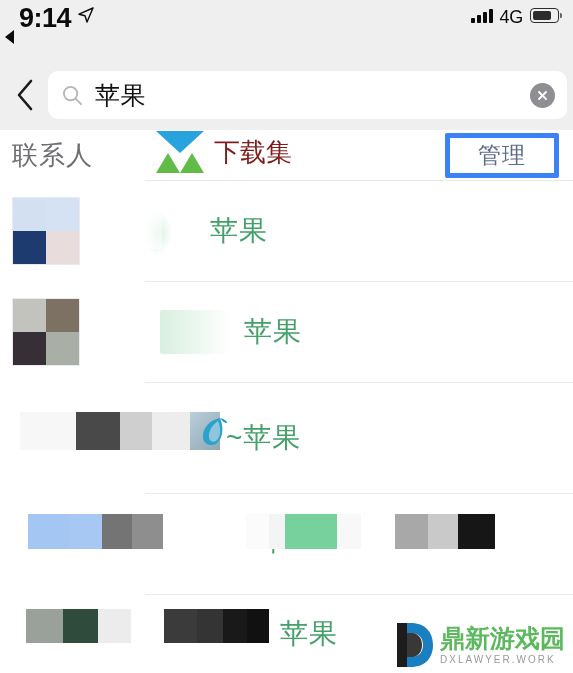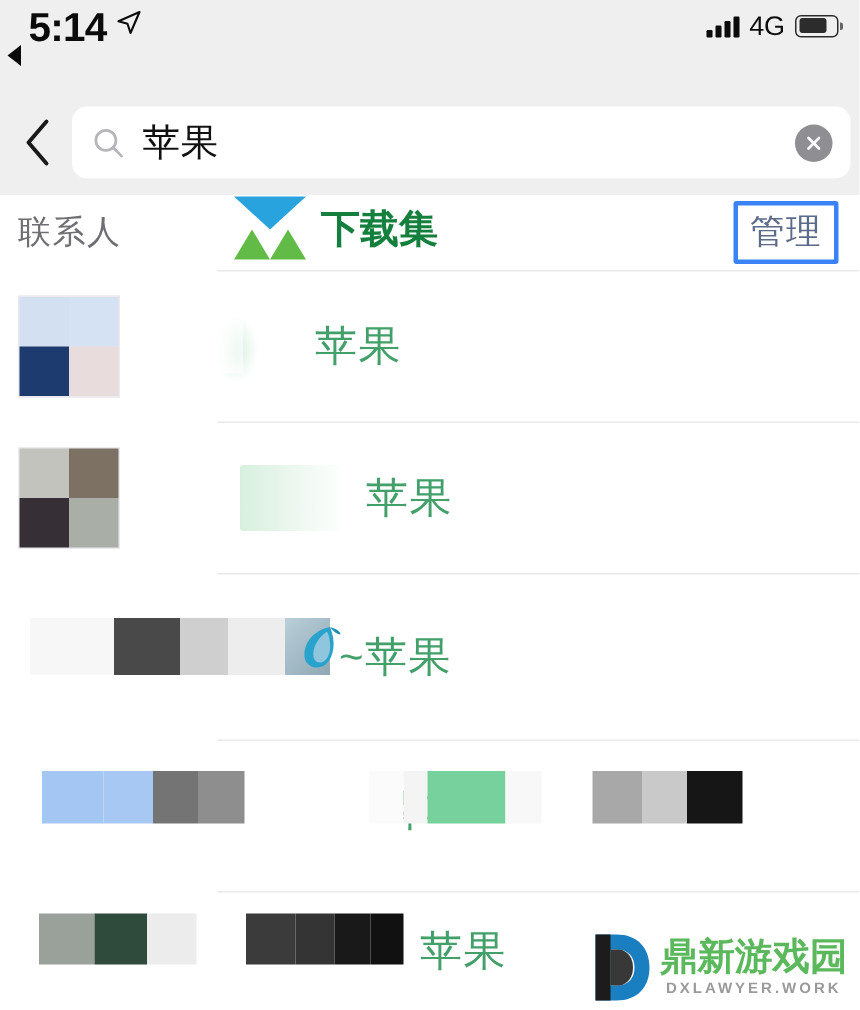--- a/index.html
+++ b/index.html
@@ -41,21 +41,21 @@
     left: 78px;
     top: 7px;
     width: 16px;
     height: 16px;
   }
   .status-right {
     position: absolute;
     right: 14px;
     top: 8px;
     display: flex;
-    align-items: center;
+    align-items: flex-start;
     gap: 7px;
   }
   .bars {
     display: flex;
     align-items: flex-end;
     gap: 2.5px;
     height: 15px;
   }
   .bars i {
     display: block;
@@ -188,29 +188,29 @@
   }
   .section-head {
     position: relative;
     height: 50px;
     display: flex;
     align-items: center;
     padding: 0 14px 0 12px;
     box-sizing: border-box;
   }
   .section-title {
-    font-size: 22px;
+    font-size: 26px;
     color: #6e6e73;
     letter-spacing: 1px;
   }
   .section-spacer { flex: 1 1 auto; }
   .manage-wrap {
     position: relative;
-    padding: 6px 8px;
-    border: 3px solid #3b82f6;
+    padding: 6px 28px;
+    border: 5px solid #3b82f6;
     border-radius: 2px;
     background: #ffffff;
   }
   .manage-label {
     font-size: 23px;
     color: #5d6b8a;
     letter-spacing: 1px;
     line-height: 1;
   }
 
@@ -284,22 +284,22 @@
     gap: 6px;
     z-index: 6;
   }
   .wm-top-text {
     display: flex;
     flex-direction: column;
     line-height: 1;
   }
   .wm-top-cn {
     font-size: 26px;
-    font-weight: bold;
-    color: #15803d;
+    font-weight: normal;
+    color: #7f1d1d;
     letter-spacing: 0px;
   }
   .wm-top-url {
     font-size: 23px;
     font-weight: bold;
     color: #4cb648;
     letter-spacing: 0px;
     margin-top: 1px;
   }
   .wm-bottom {
@@ -317,34 +317,33 @@
     line-height: 1;
   }
   .wm-bottom-cn {
     font-size: 25px;
     font-weight: bold;
     color: #5cb85c;
     letter-spacing: 0px;
   }
   .wm-bottom-url {
     font-size: 10px;
-    font-weight: bold;
+    font-weight: normal;
     color: #9a9a9a;
     letter-spacing: 2px;
     margin-top: 4px;
-    text-align: center;
   }
 </style>
 </head>
 <body>
 
 <div class="phone">
 
   <div class="statusbar">
-    <div class="status-time">5:14</div>
+    <div class="status-time">9:14</div>
 
     <svg class="loc-arrow" viewBox="0 0 16 16">
       <path d="M15 1 L1 7.2 L7 8.8 L9 15 Z" fill="none" stroke="#0b0b0b" stroke-width="1.4" stroke-linejoin="round"></path>
     </svg>
 
     <div class="status-right">
       <div class="bars">
         <i></i>
           <i></i>
           <i></i>

